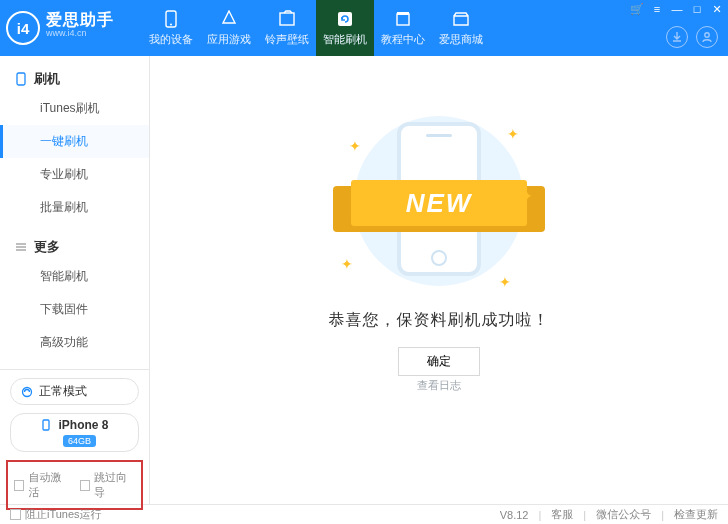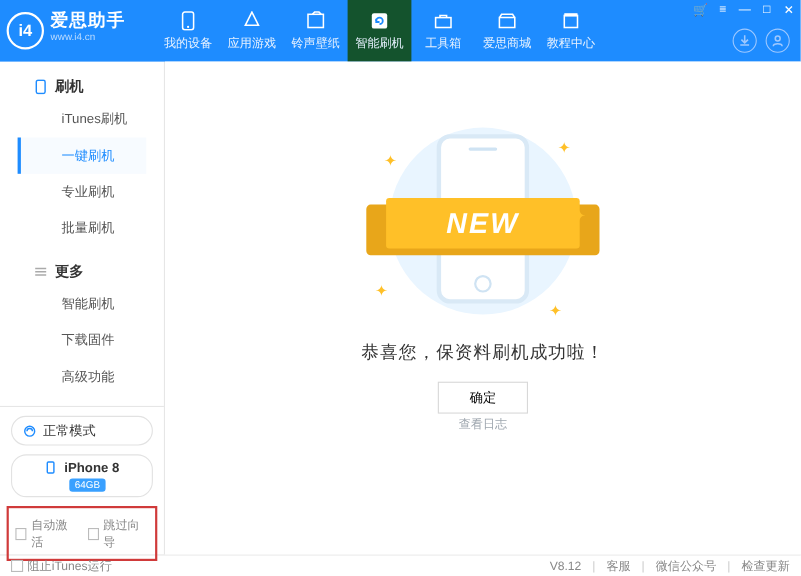--- a/index.html
+++ b/index.html
@@ -20,21 +20,21 @@
 
   .win-controls { position:absolute; right:4px; top:2px; display:flex; gap:6px; }
   .win-controls span { width:14px; height:14px; color:#fff; font-size:11px; cursor:pointer; display:flex; align-items:center; justify-content:center; }
 
   .header-circles { position:absolute; right:10px; top:26px; display:flex; gap:8px; }
   .header-circles span { width:22px; height:22px; border:1.5px solid #9ec8ff; border-radius:50%; display:flex; align-items:center; justify-content:center; cursor:pointer; }
 
   
   .body { display:flex; height:448px; }
   .sidebar { width:150px; border-right:1px solid #e6e6e6; display:flex; flex-direction:column; }
-  .sb-scroll { flex:1; padding:10px 16px; }
+  .sb-scroll { flex:1; padding:10px 0; }
   .sb-group-header { display:flex; align-items:center; padding:4px 14px; font-weight:bold; font-size:13px; color:#333; }
   .sb-group-header .gico { width:14px; height:14px; margin-right:6px; display:flex; align-items:center; justify-content:center; color:#1e8cff; }
   .sb-item { padding:8px 0 8px 40px; font-size:12px; color:#555; cursor:pointer; }
   .sb-item.active { color:#1e8cff; border-left:3px solid #1e8cff; padding-left:37px; background:#f7fbff; }
 
   .sb-bottom { border-top:1px solid #e6e6e6; }
   .sb-pill { display:flex; align-items:center; margin:8px 10px 8px 10px; border:1px solid #e2e2e2; border-radius:14px; padding:4px 10px; font-size:12px; cursor:pointer; }
   .sb-pill .dot { width:12px; height:12px; margin-right:6px; }
   .device-pill { display:flex; flex-direction:column; }
   .device-pill .row1 { display:flex; align-items:center; }
@@ -114,42 +114,33 @@
             <rect x="2" y="2" width="14" height="14" rx="2" fill="#fff"></rect>
             <path d="M6 9 A3 3 0 1 1 9 12" fill="none" stroke="#1e8cff" stroke-width="1.6"></path>
             <path d="M6 7 L6 10 L9 10" fill="none" stroke="#1e8cff" stroke-width="1.6"></path>
           </svg>
         </span>
       <span>智能刷机</span>
     </div>
     <div class="topnav-item">
       <span class="icon">
           <svg width="18" height="18" viewBox="0 0 18 18">
-            <rect x="2" y="6" width="14" height="9" fill="none" stroke="#fff" stroke-width="1.4"></rect>
-            <path d="M6 6 V4 H12 V6" fill="none" stroke="#fff" stroke-width="1.4"></path>
-          </svg>
-        </span>
-      <span>工具箱</span>
-    </div>
-    <div class="topnav-item">
-      <span class="icon">
-          <svg width="18" height="18" viewBox="0 0 18 18">
-            <path d="M2 6 H16 V15 H2 Z M2 6 L4 3 H14 L16 6" fill="none" stroke="#fff" stroke-width="1.4"></path>
-          </svg>
-        </span>
-      <span>爱思商城</span>
-    </div>
-    <div class="topnav-item">
-      <span class="icon">
-          <svg width="18" height="18" viewBox="0 0 18 18">
             <rect x="3" y="4" width="12" height="11" fill="none" stroke="#fff" stroke-width="1.4"></rect>
             <rect x="3" y="2" width="12" height="3" fill="#fff"></rect>
           </svg>
         </span>
       <span>教程中心</span>
+    </div>
+    <div class="topnav-item">
+      <span class="icon">
+          <svg width="18" height="18" viewBox="0 0 18 18">
+            <path d="M2 6 H16 V15 H2 Z M2 6 L4 3 H14 L16 6" fill="none" stroke="#fff" stroke-width="1.4"></path>
+          </svg>
+        </span>
+      <span>爱思商城</span>
     </div>
   </div>
 
   <div class="win-controls">
     <span>🛒</span>
     <span>≡</span>
     <span>—</span>
     <span>□</span>
     <span>✕</span>
   </div>

